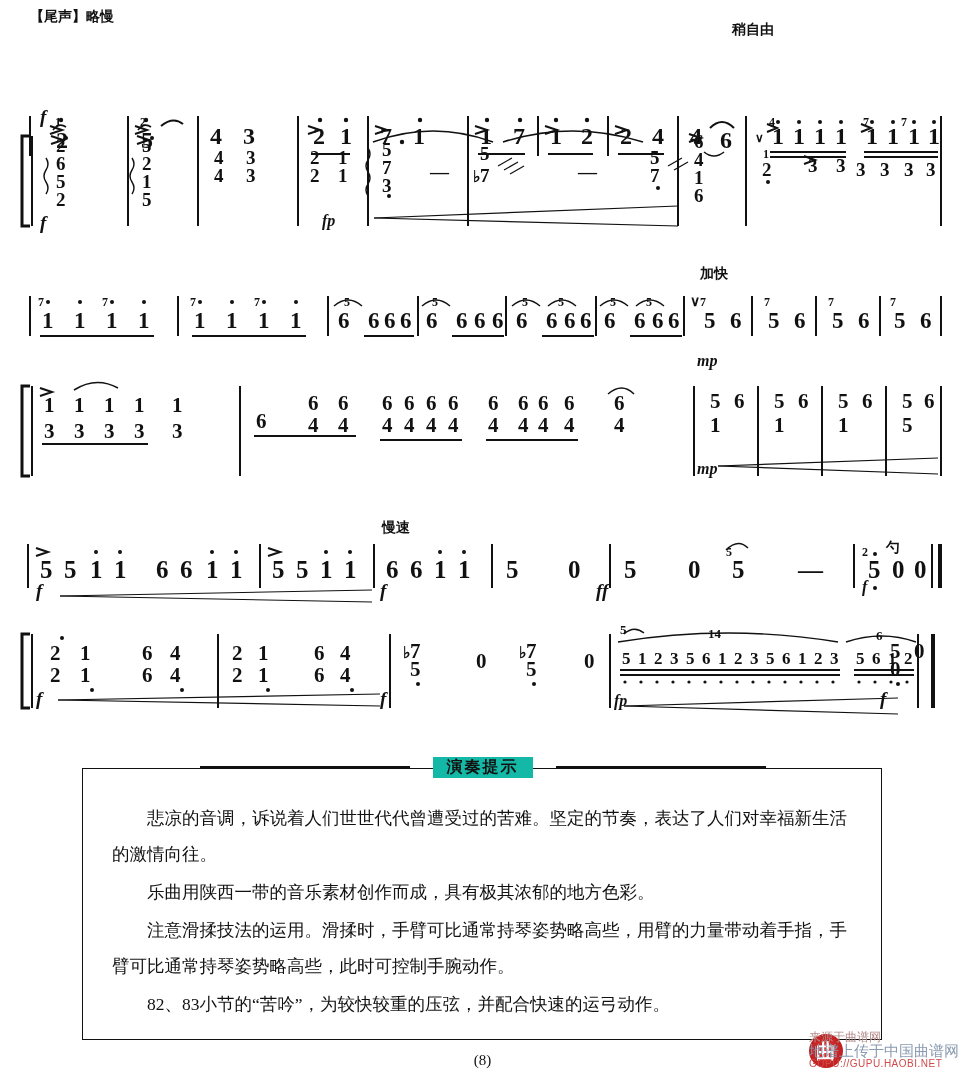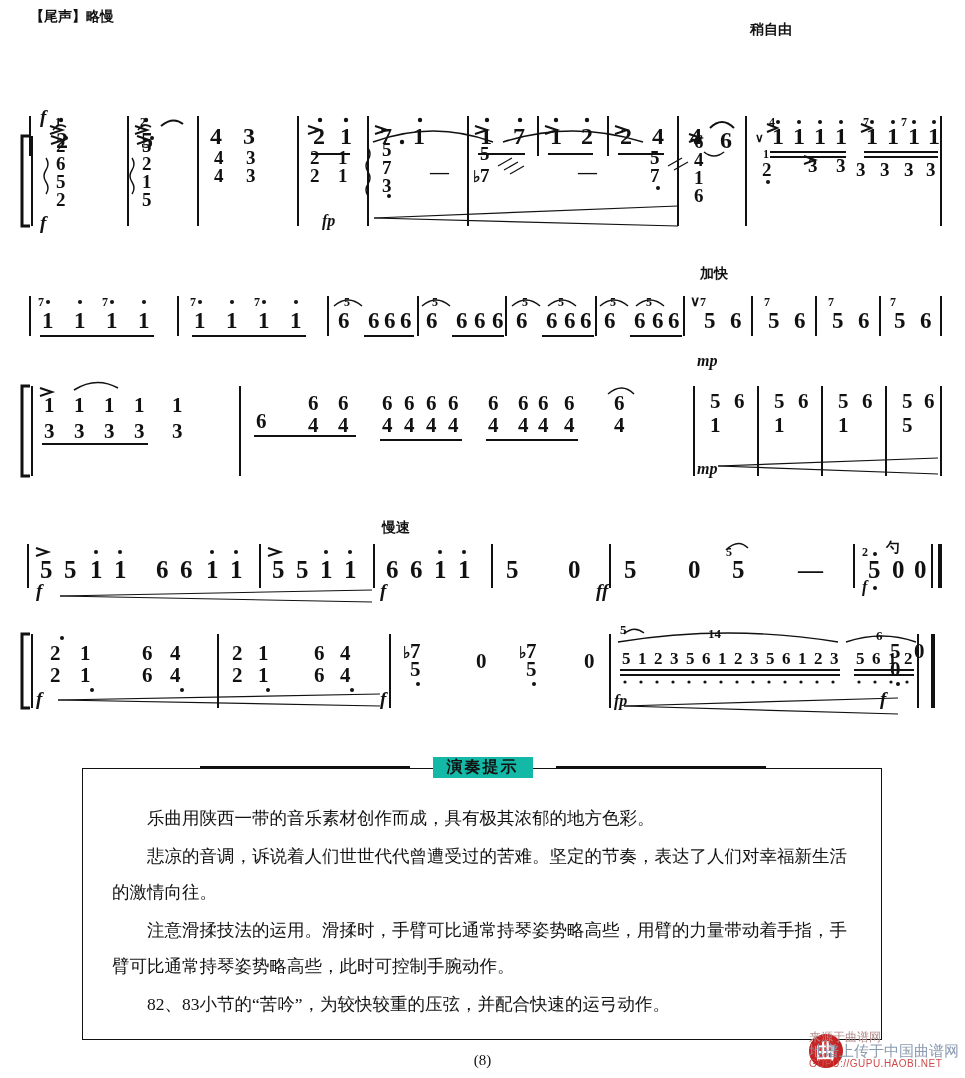--- a/index.html
+++ b/index.html
@@ -96,21 +96,21 @@
     text-align:center;line-height:34px;font-weight:bold;
   }
 </style>
 </head>
 <body>
 
 <div class="sheet">
 
   <div class="abs section-tag">【尾声】略慢</div>
 
-  <div class="abs" style="left:750px;top:20px;">
+  <div class="abs" style="left:732px;top:20px;">
     <span class="tempo">稍自由</span>
   </div>
 
   <div class="abs nums" style="left:28px;top:60px;width:915px;">
     <svg width="915" height="60" viewBox="0 0 915 60">
 
       <g stroke="#111" stroke-width="2">
         <line x1="2" y1="4" x2="2" y2="44"></line>
         <line x1="100" y1="4" x2="100" y2="44"></line>
         <line x1="170" y1="4" x2="170" y2="44"></line>
@@ -666,22 +666,22 @@
   <div class="abs dyn" style="left:380px;top:688px;">f</div>
   <div class="abs dyn sm" style="left:614px;top:692px;">fp</div>
   <div class="abs dyn" style="left:880px;top:688px;">f</div>
 
   <div class="abs notes-box"></div>
   <div class="abs notes-rule" style="left:200px;width:210px;"></div>
   <div class="abs notes-rule" style="left:556px;width:210px;"></div>
   <div class="notes-title">演奏提示</div>
 
   <div class="notes-body">
+    <p>悲凉的音调，诉说着人们世世代代曾遭受过的苦难。坚定的节奏，表达了人们对幸福新生活的激情向往。</p>
     <p>乐曲用陕西一带的音乐素材创作而成，具有极其浓郁的地方色彩。</p>
-    <p>悲凉的音调，诉说着人们世世代代曾遭受过的苦难。坚定的节奏，表达了人们对幸福新生活的激情向往。</p>
     <p>注意滑揉技法的运用。滑揉时，手臂可比通常持琴姿势略高些，用臂的力量带动着手指，手臂可比通常持琴姿势略高些，此时可控制手腕动作。</p>
     <p>82、83小节的“苦吟”，为较快较重的压弦，并配合快速的运弓动作。</p>
   </div>
 
   <div class="abs page-no">(8)</div>
 
   <div class="wm-logo">曲</div>
   <div class="abs wm">
     <div class="l1">来源于曲谱网</div>
     <div class="l2">地谱上传于中国曲谱网</div>

